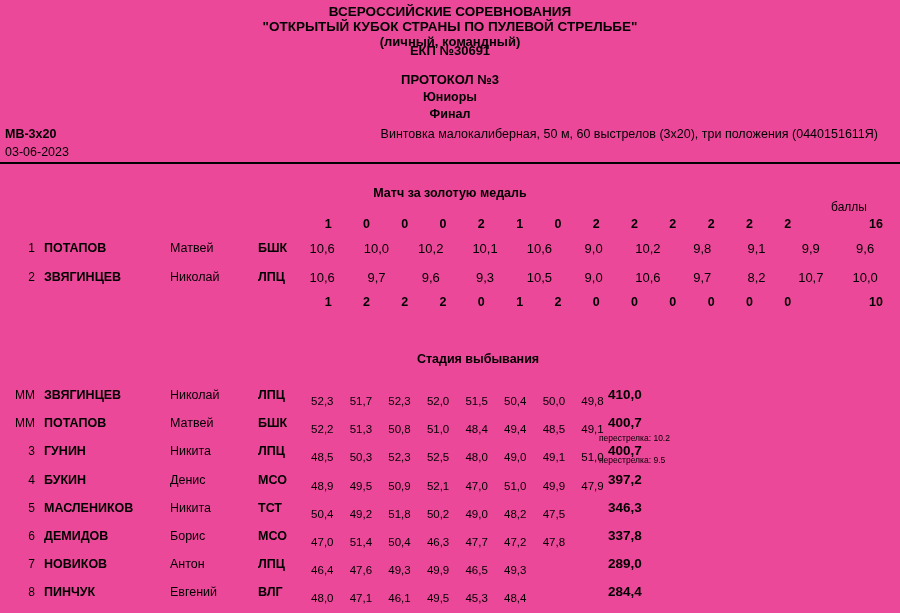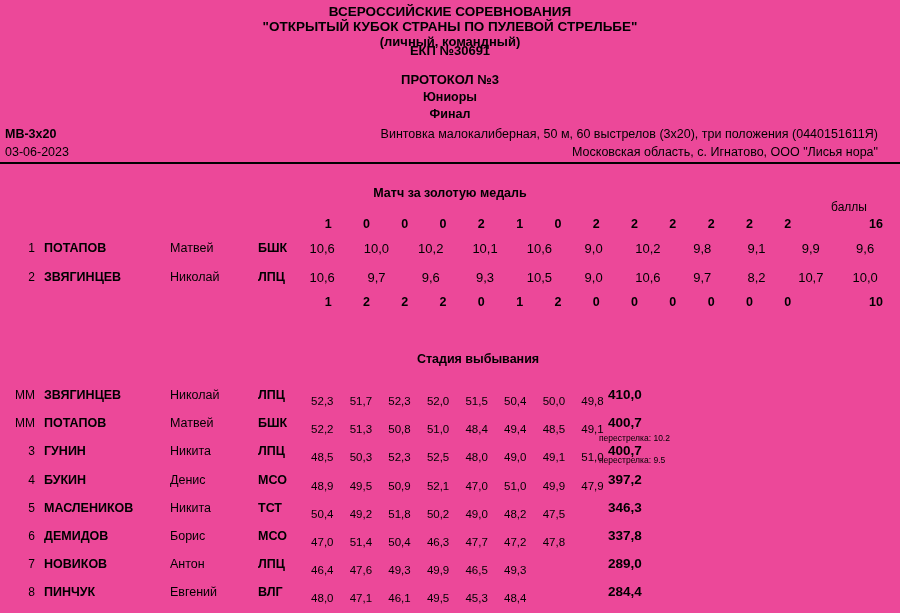--- a/index.html
+++ b/index.html
@@ -72,21 +72,20 @@
   <div class="abs ctr t2">"ОТКРЫТЫЙ КУБОК СТРАНЫ ПО ПУЛЕВОЙ СТРЕЛЬБЕ"</div>
   <div class="abs ctr t3">(личный, командный)</div>
   <div class="abs ctr t4">ЕКП №30691</div>
   <div class="abs ctr t5">ПРОТОКОЛ №3</div>
   <div class="abs ctr t6">Юниоры</div>
   <div class="abs ctr t7">Финал</div>
 
   <div class="abs info-left1">МВ-3х20</div>
   <div class="abs info-right1">Винтовка малокалиберная, 50 м, 60 выстрелов (3х20), три положения (0440151611Я)</div>
   <div class="abs info-left2">03-06-2023</div>
-  <div class="abs info-right2">Московская область, с. Игнатово, ООО "Лисья нора"</div>
   <div class="abs rule"></div>
 
   <div class="abs ctr sec-title-match">Матч за золотую медаль</div>
   <div class="abs points-label">баллы</div>
 
   <div class="row pr-top">
     <span class="points">
         <span class="cell">1</span>
         <span class="cell">0</span>
         <span class="cell">0</span>

